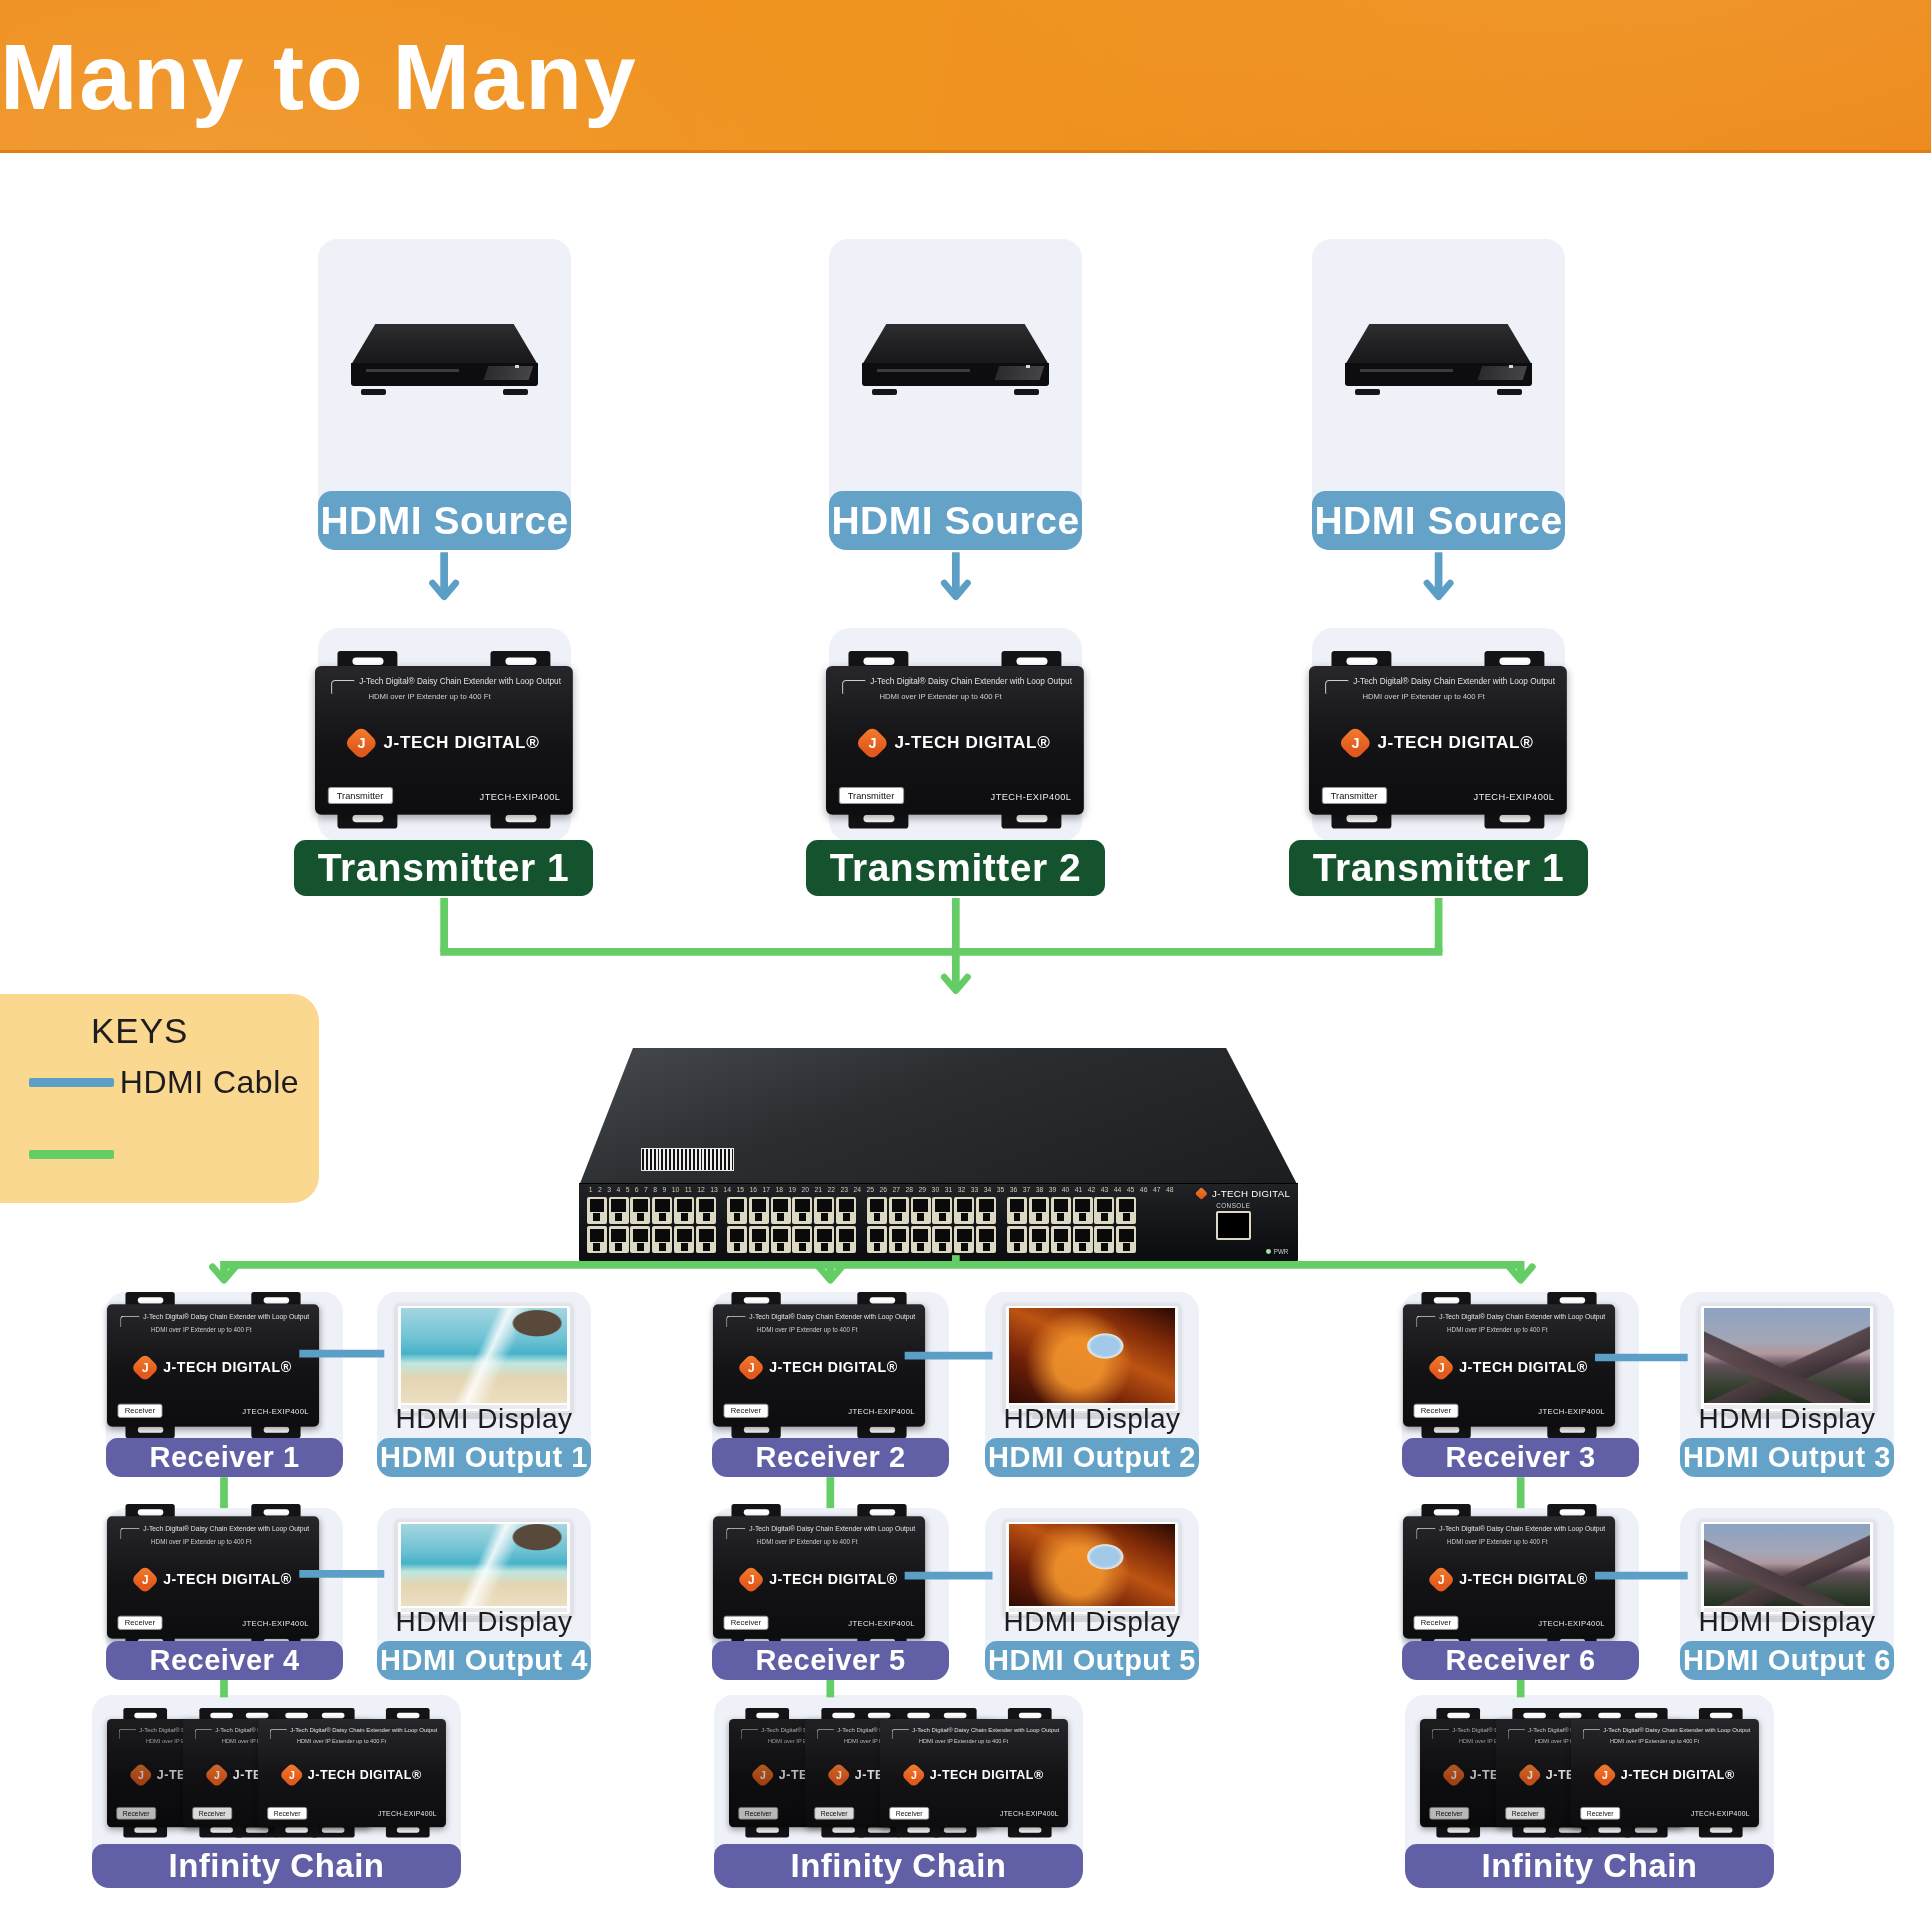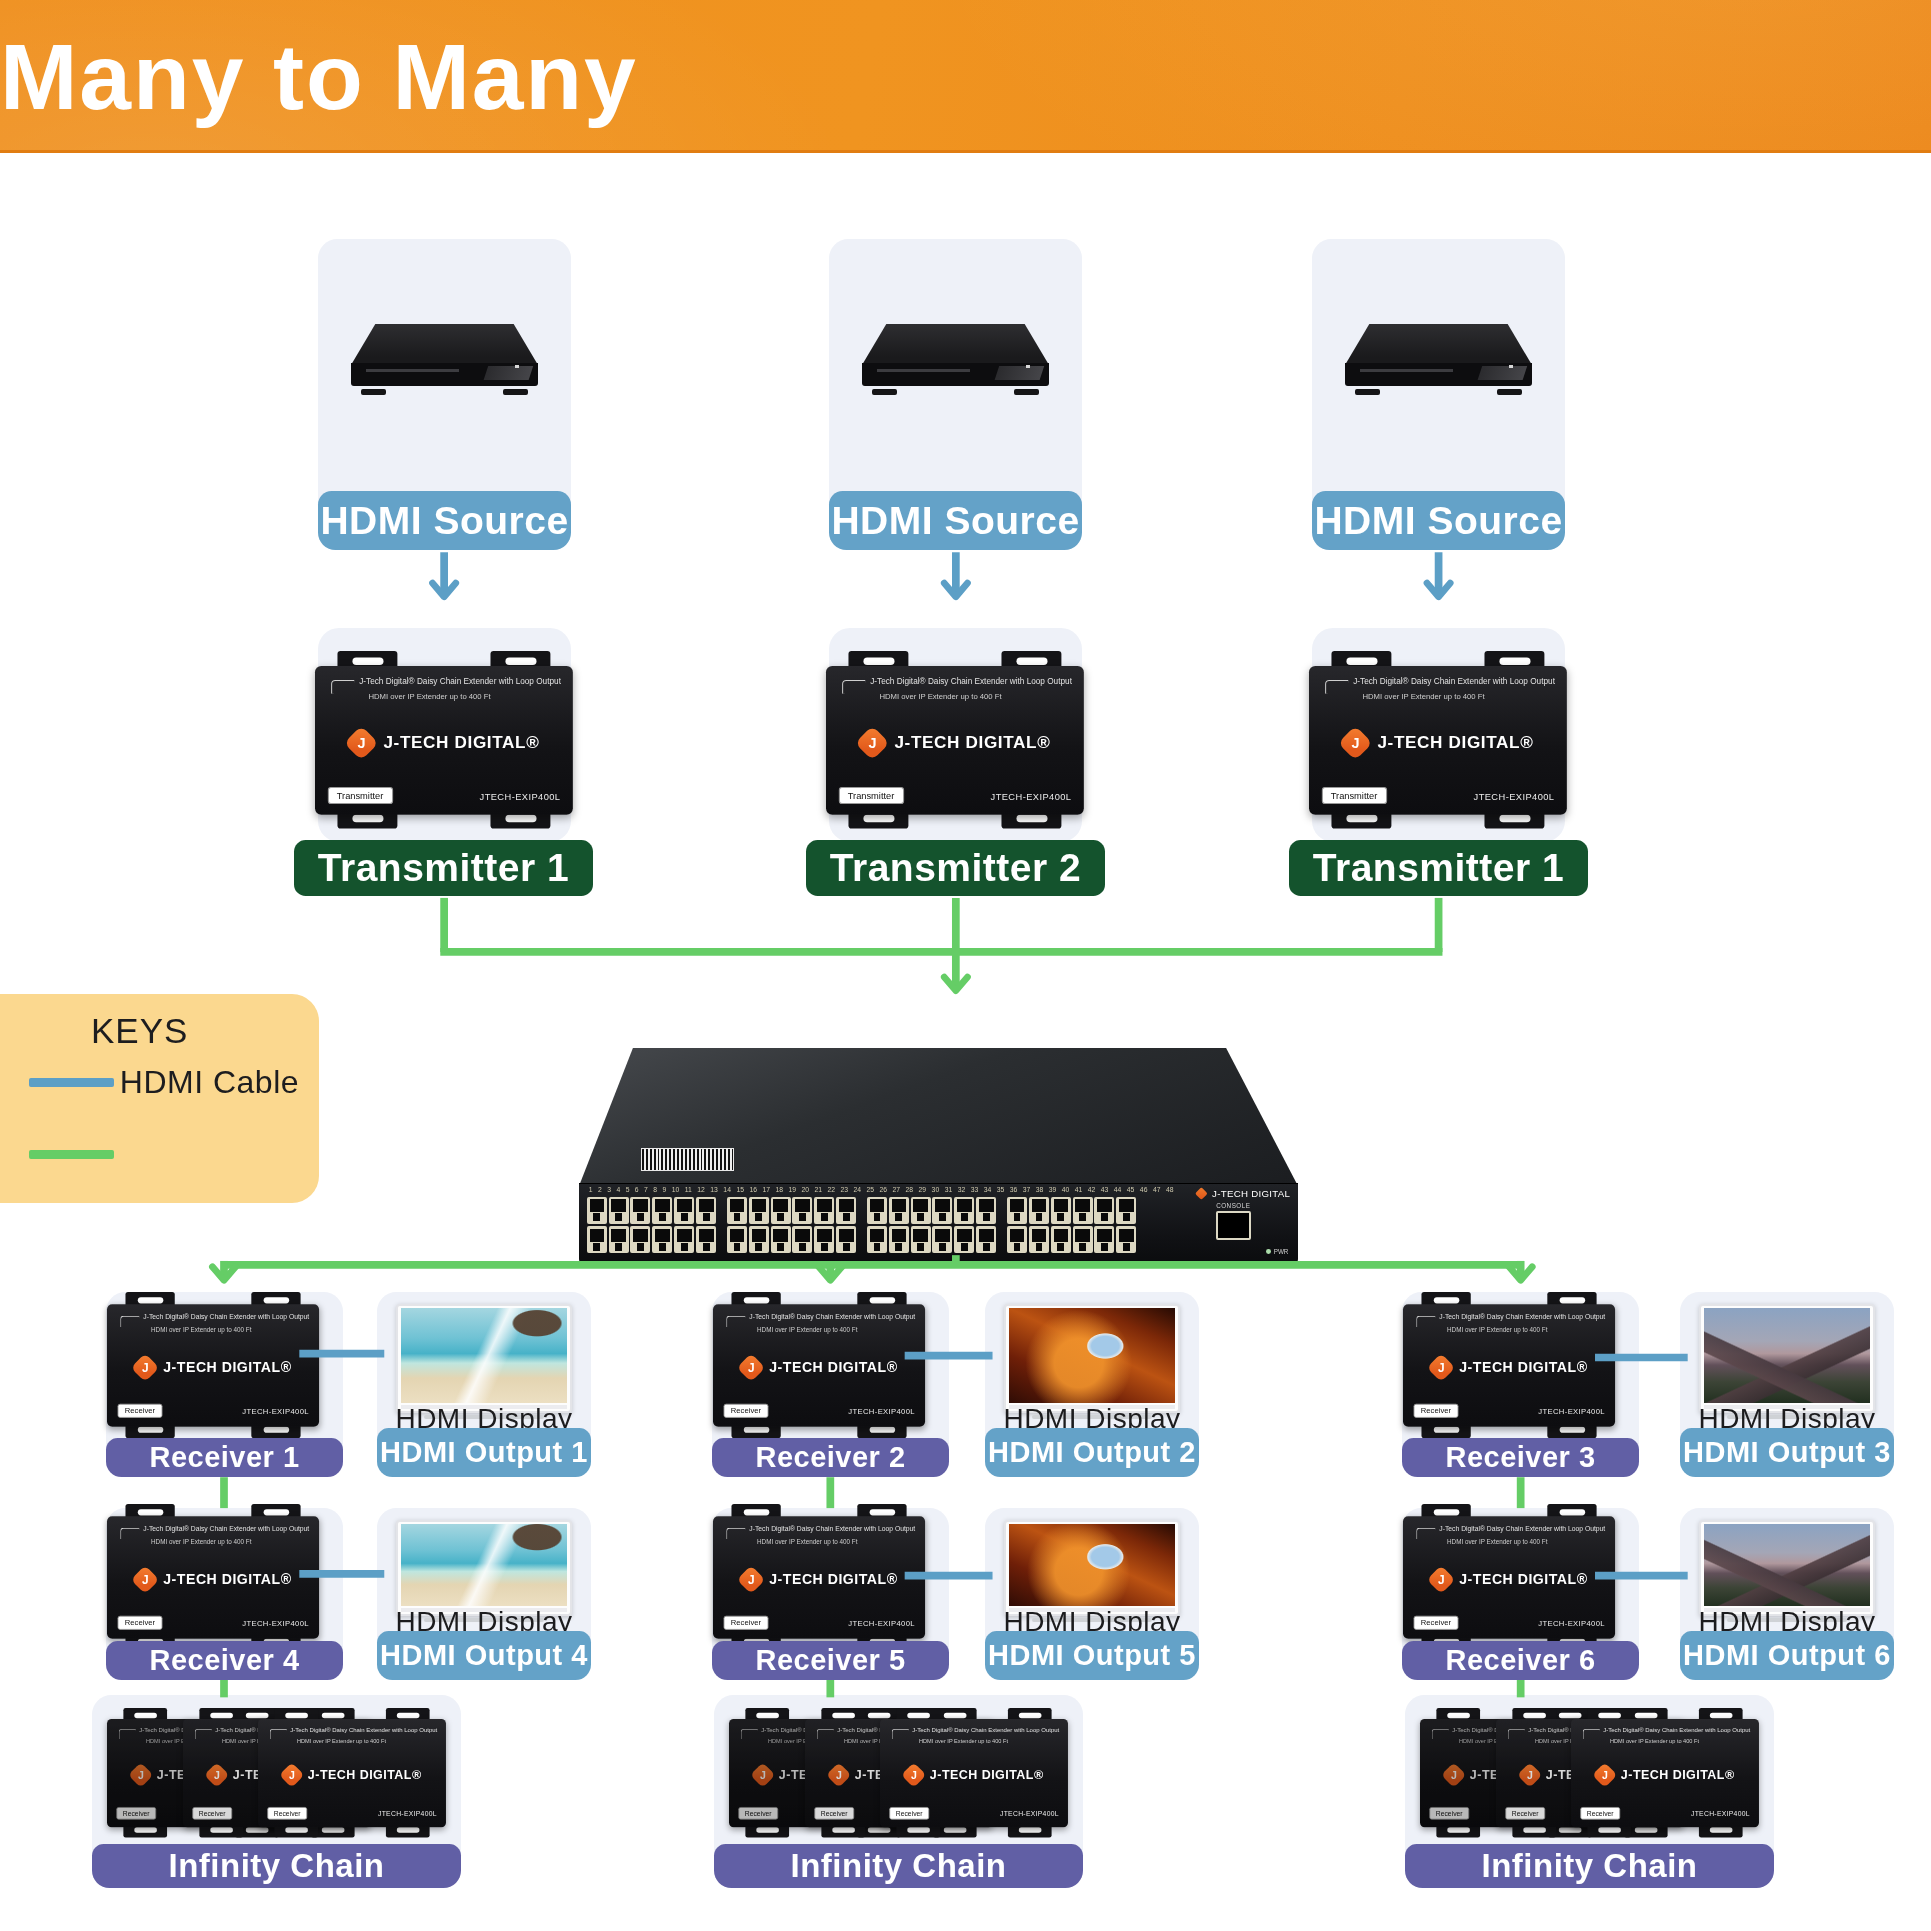--- a/index.html
+++ b/index.html
@@ -98,21 +98,21 @@
   .sw-pwr{position:absolute;right:1.9px;bottom:5.8px;display:flex;align-items:center;gap:2.9px;color:#cfcfcf;font-size:6.3px;}
   .pwr-led{width:4.8px;height:4.8px;border-radius:50%;background:#aadcaa;}
   
   .rx-card{width:237px;}
   .rx-row1{top:1292px;height:185px;}
   .rx-row2{top:1508px;height:172px;}
   .rx-card .band{height:39px;font-size:29px;border-radius:11.6px 11.6px 15.4px 15.4px;}
   .rx-card .device-slot{left:1px;top:0;transform:scale(.88);}
   .rx-row2 .device-slot{top:-3.9px;}
   .out-card{width:214px;}
-  .out-card .band{height:49px;font-size:29px;border-radius:11.6px 11.6px 15.4px 15.4px;}
+  .out-card .band{height:39px;font-size:29px;border-radius:11.6px 11.6px 15.4px 15.4px;}
   .out-caption{position:absolute;left:0;right:0;bottom:42px;text-align:center;
     font-size:28px;color:#1c1c1e;letter-spacing:0.5px;}
   .tv{position:absolute;left:19.3px;right:19.3px;top:11.6px;bottom:64px;background:#fdfdfd;
     border:2.9px solid #e3e4e8;border-radius:3.9px;box-shadow:0 1.9px 4.8px rgba(0,0,0,.18);}
   .tv .screen{position:absolute;left:2.9px;right:2.9px;top:2.9px;bottom:7.7px;background:#222;}
   .tv .chin{position:absolute;left:2.9px;right:2.9px;bottom:1.9px;height:3.9px;background:#ececef;}
   .tv .stand{position:absolute;left:15%;right:15%;bottom:-7.7px;height:3.9px;background:#cfd2d6;border-radius:1.9px;}
   .tv[data-scene="beach"] .screen{background:
       radial-gradient(ellipse 39px 21px at 82% 16%, rgba(86,66,50,.95) 60%, transparent 65%),
       linear-gradient(115deg, transparent 46%, rgba(255,255,255,.85) 52%, transparent 62%),

